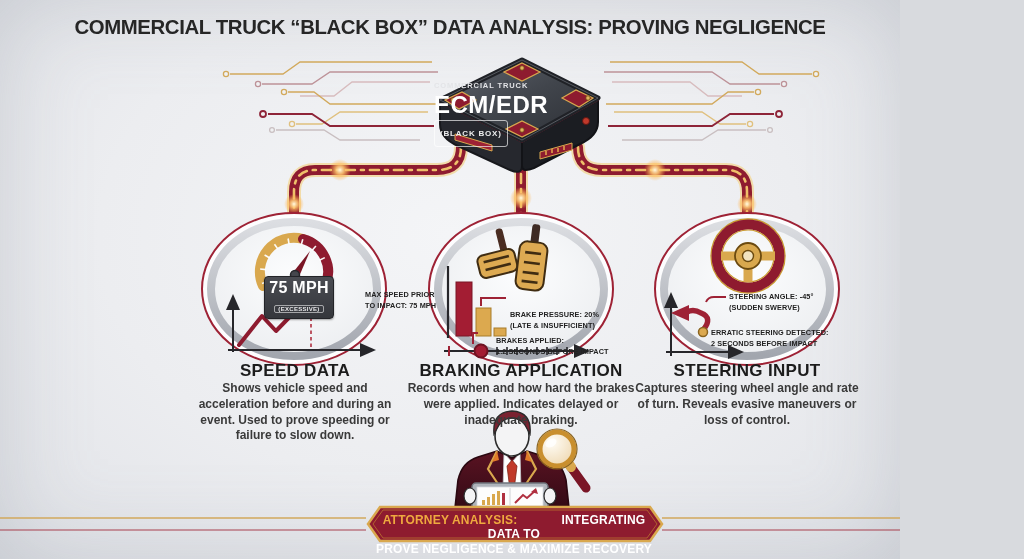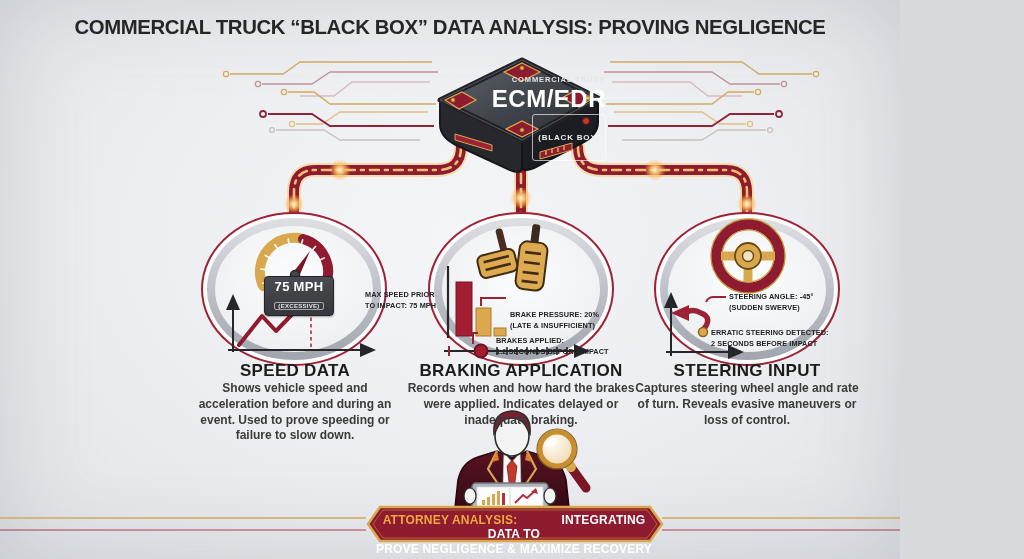--- a/index.html
+++ b/index.html
@@ -9,31 +9,31 @@
     background:radial-gradient(ellipse at 50% 42%, #f4f5f7 0%, #ecedf0 55%, #e0e2e7 100%);
     box-shadow:inset 0 0 90px rgba(140,145,155,.30);
   }
   .abs{position:absolute;}
   .txt{position:absolute;z-index:3;color:#232323;}
   #title{
     top:15px;left:0;right:0;text-align:center;
     font-size:21px;font-weight:bold;letter-spacing:-0.4px;color:#262626;
     transform:scaleX(.97);
   }
-  .device-text{left:434px;top:76px;width:172px;text-align:right;color:#fff;line-height:1.15;}
+  .device-text{left:434px;top:82px;width:172px;text-align:left;color:#fff;line-height:1.15;}
   .device-brand{font-size:7.5px;font-weight:bold;letter-spacing:.9px;color:#e3e4e7;}
   .device-model{font-size:24px;font-weight:bold;letter-spacing:.5px;}
   .device-sub{display:inline-block;margin-top:2px;font-size:8px;font-weight:bold;letter-spacing:.8px;
-    color:#eceded;border:1px solid rgba(255,255,255,.65);border-radius:3px;padding:18px 5px;}
+    color:#eceded;border:1px solid rgba(255,255,255,.65);border-radius:3px;padding:8px 5px;}
   .badge{
     left:264px;top:276px;width:68px;text-align:center;
     background:linear-gradient(#4a4c52,#35373c);border:1.5px solid #232428;border-radius:4px;
     padding:2px 0 3px;box-shadow:0 1px 2px rgba(0,0,0,.35);
   }
-  .badge-value{font-size:13px;font-weight:bold;color:#fff;letter-spacing:.3px;}
+  .badge-value{font-size:16px;font-weight:bold;color:#fff;letter-spacing:.3px;}
   .badge-note{display:inline-block;margin-top:1px;font-size:6px;font-weight:bold;color:#e8e8ea;
     border:1px solid rgba(255,255,255,.55);border-radius:2px;padding:0 3px;letter-spacing:.3px;}
   .callout{font-size:7.3px;font-weight:bold;line-height:1.45;color:#222;letter-spacing:.1px;}
   .heading{top:361px;text-align:center;font-size:17px;font-weight:bold;color:#1c1c1c;letter-spacing:.3px;}
   .desc{top:381px;text-align:center;font-size:12px;font-weight:bold;color:#3a3a3a;line-height:1.32;}
   .banner-text{left:368px;top:513px;width:292px;text-align:center;font-size:12px;font-weight:bold;
     line-height:1.2;color:#fff;letter-spacing:.2px;}
   .banner-gold{color:#EFA93F;margin-top:17px;}
   .banner-white{color:#ffffff;padding-left:44px;}
 </style>

